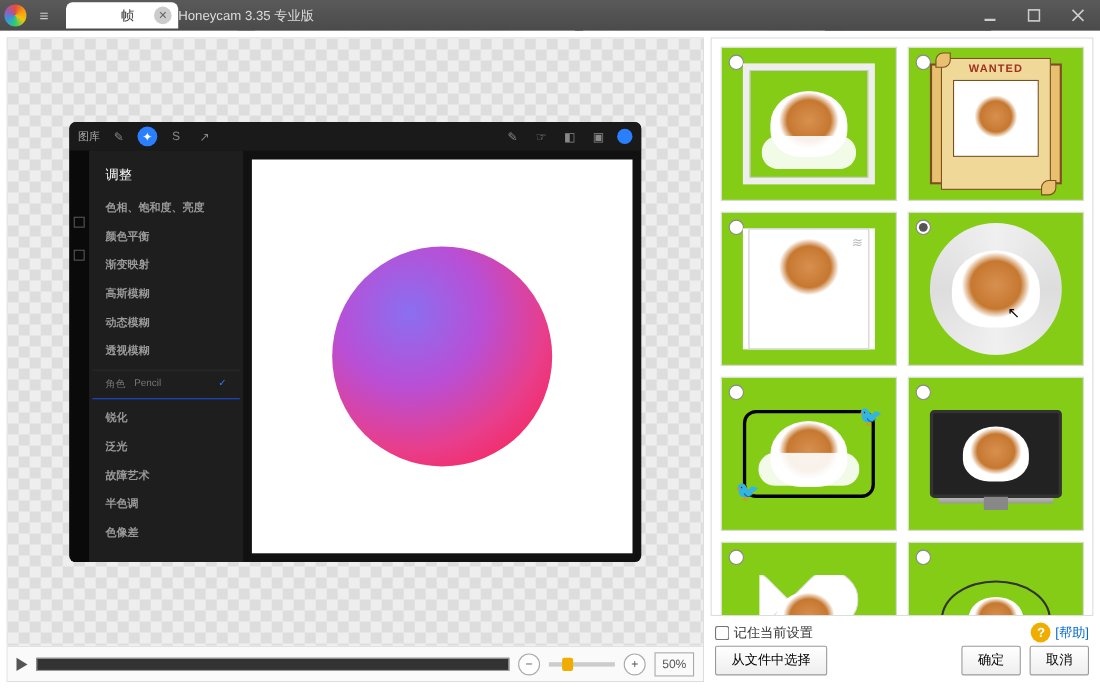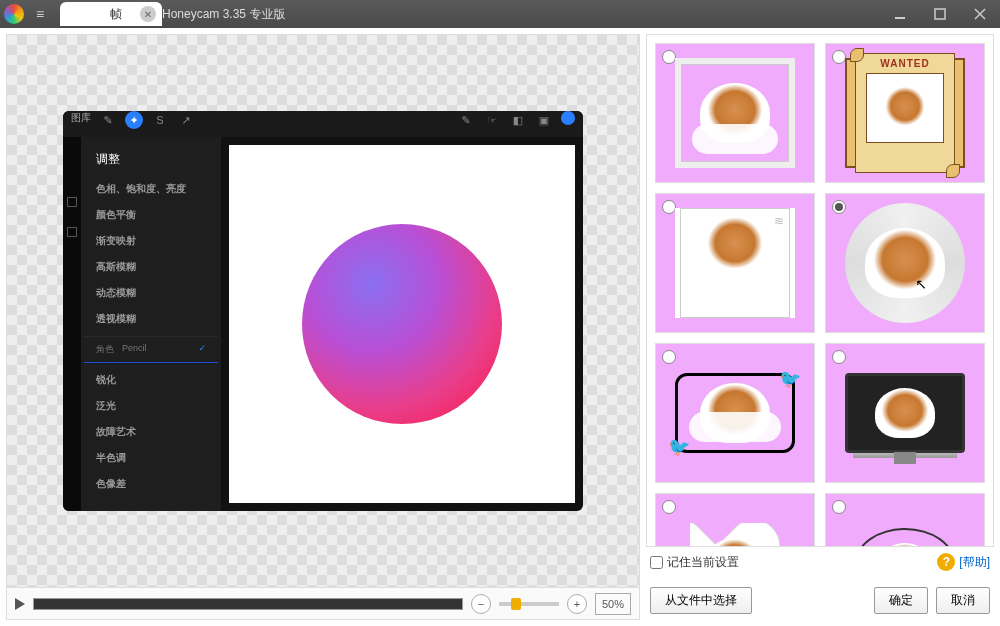--- a/index.html
+++ b/index.html
@@ -16,21 +16,21 @@
 .titlebar .winbtn { width: 40px; height: 28px; display: flex; align-items: center; justify-content: center; cursor: pointer; }
 .titlebar .winbtn svg { width: 12px; height: 12px; }
 
 
 .app-body { background: #fff; height: 598px; padding: 6px; display: flex; }
 .left-panel { flex: 1; border: 1px solid #ddd; display: flex; flex-direction: column; }
 .canvas-area { flex: 1; background: repeating-conic-gradient(#ddd 0 25%, #eee 0 50%) 0 0/20px 20px; position: relative; display: flex; align-items: center; justify-content: center; padding: 30px; }
 .canvas-content { width: 520px; height: 400px; background: #111; border-radius: 6px; position: relative; overflow: hidden; }
 
 
-.pc-top { height: 26px; background: #1a1a1a; display: flex; align-items: flex-start; padding: 0 8px; gap: 8px; }
+.pc-top { height: 26px; background: #1a1a1a; display: flex; align-items: center; padding: 0 8px; gap: 8px; }
 .pc-top .lbl { color: #aaa; font-size: 10px; }
 .pc-top .ico { width: 18px; height: 18px; border-radius: 50%; display: flex; align-items: center; justify-content: center; color: #888; font-size: 11px; }
 .pc-top .ico.blue { background: #2a7fff; color: #fff; }
 .pc-top .spacer { flex: 1; }
 .pc-top .dot { width: 14px; height: 14px; border-radius: 50%; background: #2a7fff; }
 
 .pc-body { display: flex; height: calc(100% - 26px); }
 .pc-side { width: 18px; background: #0a0a0a; display: flex; flex-direction: column; align-items: center; padding-top: 60px; gap: 20px; }
 .pc-side .sq { width: 10px; height: 10px; border: 1px solid #555; }
 .pc-menu { width: 140px; background: #1e1e1e; color: #bbb; font-size: 10px; padding: 10px 3px; }
@@ -51,21 +51,21 @@
 .playbar .zslider::after { content: ''; position: absolute; left: 12px; top: -4px; width: 10px; height: 12px; background: #f0ad00; border-radius: 2px; }
 .playbar .zpct { border: 1px solid #aaa; padding: 4px 6px; font-size: 11px; color: #555; }
 
 
 .right-panel { width: 348px; margin-left: 6px; display: flex; flex-direction: column; }
 .frames-scroll { flex: 1; border: 1px solid #ddd; padding: 8px; overflow-y: auto; display: grid; grid-template-columns: 1fr 1fr; gap: 10px; position: relative; }
 .frames-scroll::-webkit-scrollbar { width: 14px; }
 .frames-scroll::-webkit-scrollbar-track { background: #eee; }
 .frames-scroll::-webkit-scrollbar-thumb { background: #bbb; border: 2px solid #eee; border-radius: 7px; }
 
-.frame { border: 1px solid #ddd; height: 140px; position: relative; display: flex; align-items: center; justify-content: center; background: #f0abfc; cursor: pointer; }
+.frame { border: 1px solid #ddd; height: 140px; position: relative; display: flex; align-items: center; justify-content: center; background: #84cc16; cursor: pointer; }
 .frame .radio { position: absolute; top: 6px; left: 6px; width: 14px; height: 14px; border: 1px solid #888; border-radius: 50%; background: #fff; }
 .frame.selected .radio::after { content: ''; position: absolute; inset: 2px; background: #555; border-radius: 50%; }
 .frame .thumb { width: 120px; height: 110px; display: flex; align-items: center; justify-content: center; position: relative; }
 
 
 .dog { width: 70px; height: 60px; position: relative; }
 .dog::before { content: ''; position: absolute; inset: 0; background: radial-gradient(ellipse at 50% 45%, #d89050 0%, #c67830 40%, #fff 55%, #fff 100%); border-radius: 50% 50% 40% 40%; }
 .cloud { position: absolute; bottom: 8px; left: 10%; right: 10%; height: 30px; background: radial-gradient(circle at 30% 50%, #fff 30%, transparent 31%), radial-gradient(circle at 70% 50%, #fff 30%, transparent 31%), #fff; border-radius: 50px; opacity: 0.9; }
 
 
@@ -100,21 +100,21 @@
 .f-monitor .desk { position: absolute; bottom: 10px; left: 8px; right: 8px; height: 8px; background: linear-gradient(#ccc, #999); }
 
 .f-heart .heart { width: 90px; height: 80px; position: relative; overflow: hidden; }
 .f-heart .heart::before, .f-heart .heart::after { content: ''; position: absolute; width: 50px; height: 75px; background: #fff; border: 1px solid #ddd; border-radius: 25px 25px 0 0; }
 .f-heart .heart::before { left: 8px; transform: rotate(-45deg); transform-origin: 0 100%; }
 .f-heart .heart::after { left: -6px; transform: rotate(45deg); transform-origin: 100% 100%; }
 
 .f-bubble .bub { width: 100px; height: 70px; border: 2px solid #333; border-radius: 50%; position: relative; display: flex; align-items: center; justify-content: center; }
 
 
-.right-bottom { padding: 6px 4px; display: flex; flex-direction: column; gap: 16px; }
+.right-bottom { padding: 6px 4px; display: flex; flex-direction: column; gap: 3px; }
 .right-bottom .row1 { display: flex; align-items: center; font-size: 12px; color: #333; }
 .right-bottom .row1 input[type=checkbox] { margin-right: 4px; }
 .right-bottom .row1 .help { margin-left: auto; display: flex; align-items: center; gap: 4px; color: #0066cc; }
 .right-bottom .row1 .qmark { width: 18px; height: 18px; background: #f0ad00; border-radius: 50%; color: #fff; display: flex; align-items: center; justify-content: center; font-size: 12px; font-weight: bold; }
 .right-bottom .row2 { display: flex; gap: 8px; }
 .right-bottom .btn { border: 1px solid #999; background: linear-gradient(#fff,#eee); padding: 4px 14px; font-size: 12px; cursor: pointer; border-radius: 2px; }
 .right-bottom .btn.file { flex: 0 0 auto; }
 .right-bottom .sp { flex: 1; }
 </style>
 </head>

